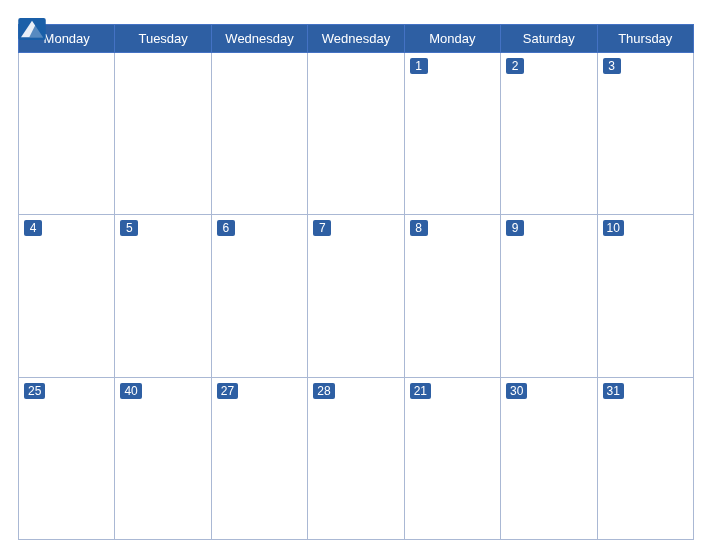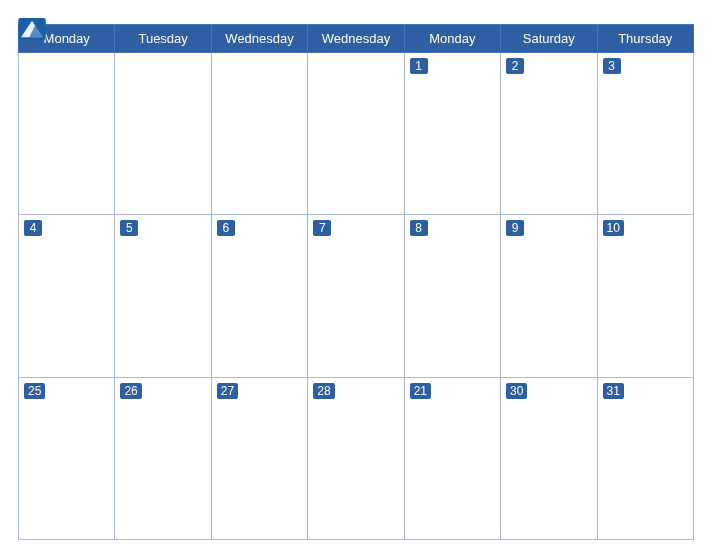--- a/index.html
+++ b/index.html
@@ -138,21 +138,21 @@
         <td><span class="day-num">4</span></td>
         <td><span class="day-num">5</span></td>
         <td><span class="day-num">6</span></td>
         <td><span class="day-num">7</span></td>
         <td><span class="day-num">8</span></td>
         <td><span class="day-num">9</span></td>
         <td><span class="day-num">10</span></td>
       </tr>
       <tr>
         <td><span class="day-num">25</span></td>
-        <td><span class="day-num">26</span></td>
+        <td><span class="day-num">40</span></td>
         <td><span class="day-num">27</span></td>
         <td><span class="day-num">28</span></td>
         <td><span class="day-num">21</span></td>
         <td><span class="day-num">30</span></td>
         <td><span class="day-num">31</span></td>
       </tr>
     </tbody>
 </table>
 
 </body></html>

